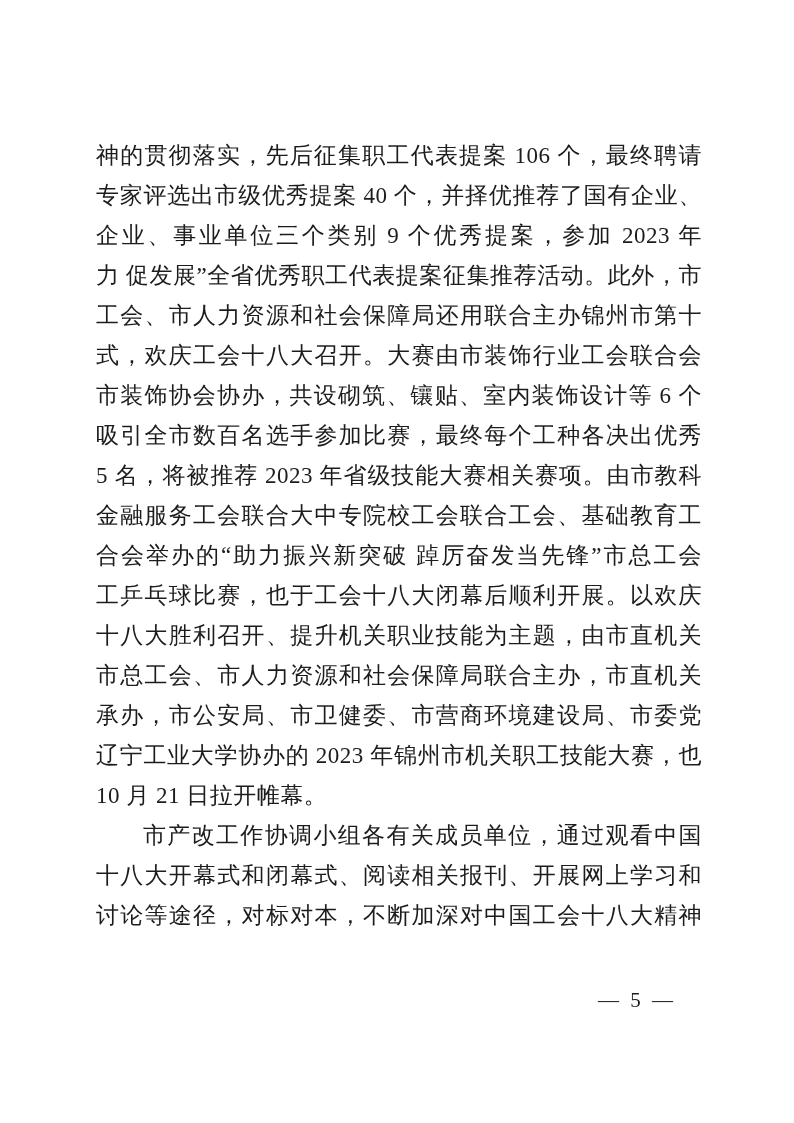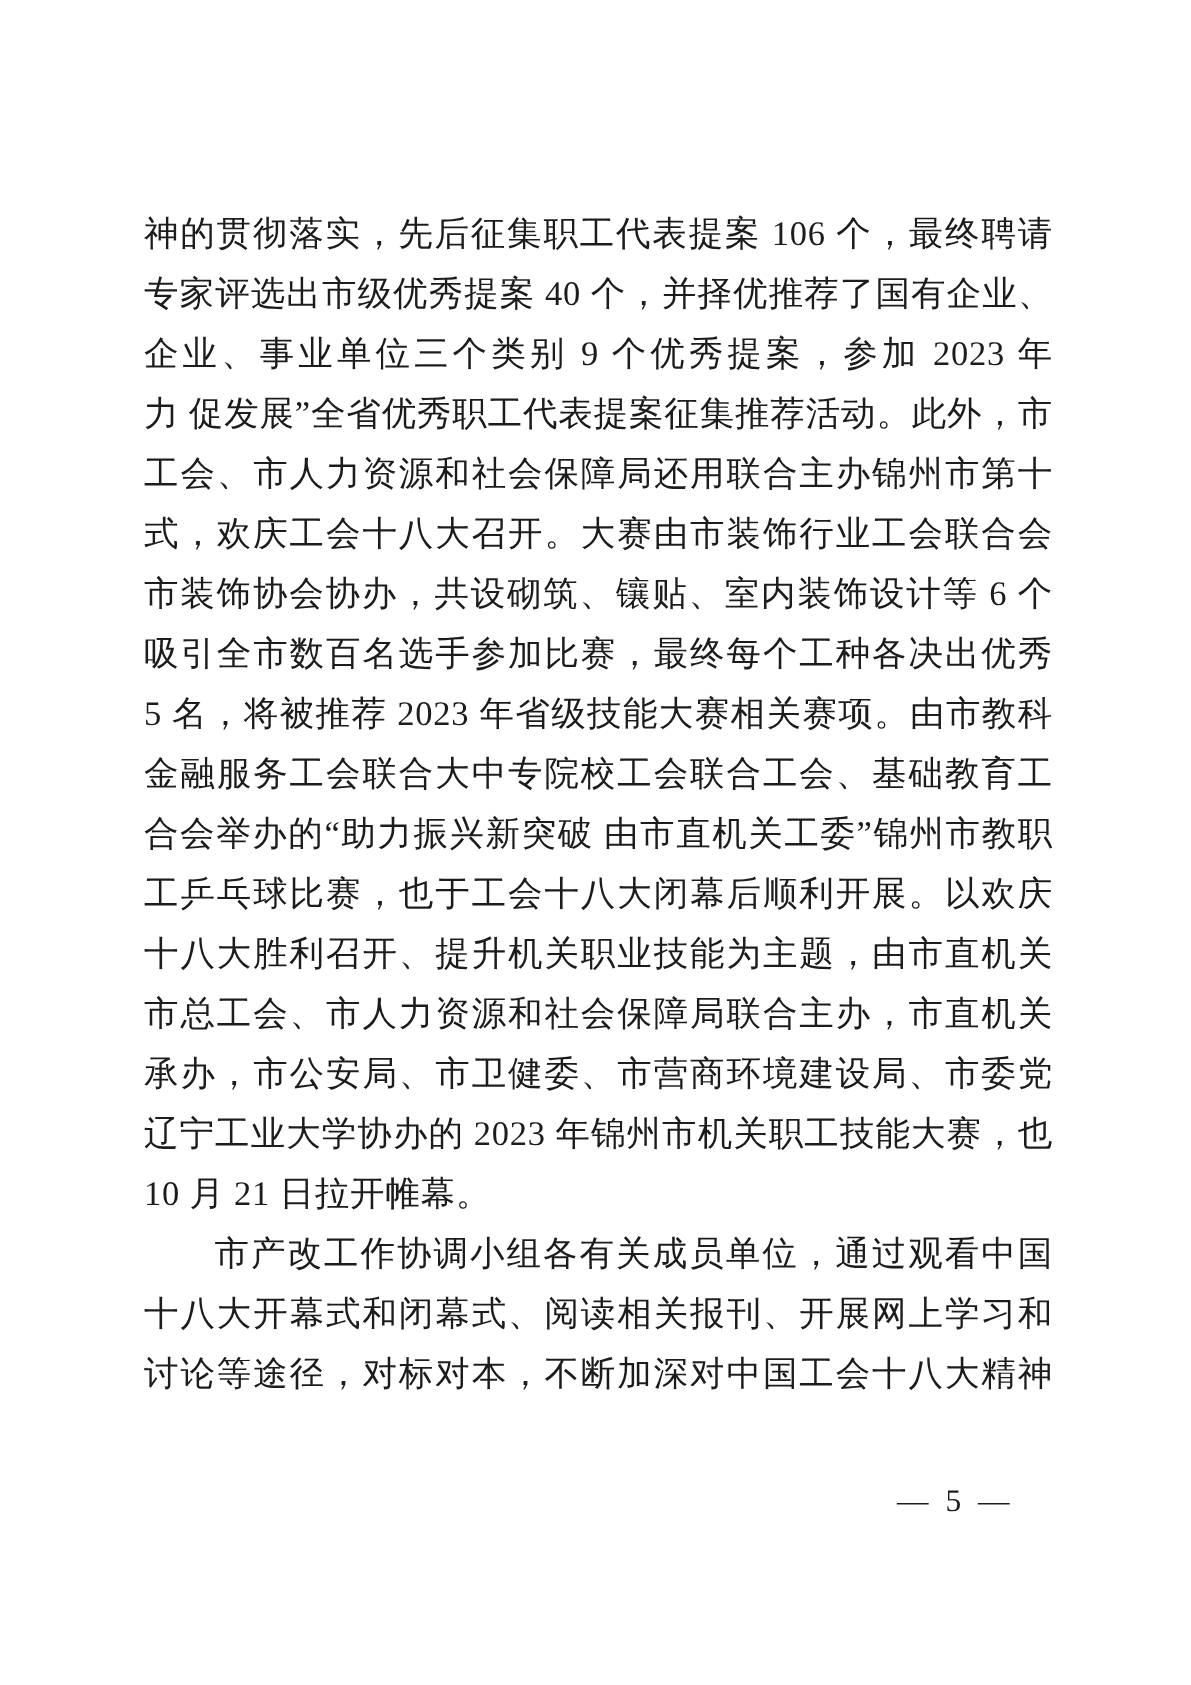--- a/index.html
+++ b/index.html
@@ -57,21 +57,21 @@
     <div class="line">神的贯彻落实，先后征集职工代表提案 106 个，最终聘请对口</div>
     <div class="line">专家评选出市级优秀提案 40 个，并择优推荐了国有企业、非公</div>
     <div class="line">企业、事业单位三个类别 9 个优秀提案，参加 2023 年度“聚合</div>
     <div class="line">力 促发展”全省优秀职工代表提案征集推荐活动。此外，市总</div>
     <div class="line">工会、市人力资源和社会保障局还用联合主办锦州市第十届</div>
     <div class="line">式，欢庆工会十八大召开。大赛由市装饰行业工会联合会承办、</div>
     <div class="line">市装饰协会协办，共设砌筑、镶贴、室内装饰设计等 6 个工种，</div>
     <div class="line">吸引全市数百名选手参加比赛，最终每个工种各决出优秀选手</div>
     <div class="line">5 名，将被推荐 2023 年省级技能大赛相关赛项。由市教科文卫</div>
     <div class="line">金融服务工会联合大中专院校工会联合工会、基础教育工会联</div>
-    <div class="line">合会举办的“助力振兴新突破 由市直机关工委”锦州市教职</div>
+    <div class="line">合会举办的“助力振兴新突破 踔厉奋发当先锋”市总工会</div>
     <div class="line">工乒乓球比赛，也于工会十八大闭幕后顺利开展。以欢庆工会</div>
     <div class="line">十八大胜利召开、提升机关职业技能为主题，由市直机关工委、</div>
     <div class="line">市总工会、市人力资源和社会保障局联合主办，市直机关工会</div>
     <div class="line">承办，市公安局、市卫健委、市营商环境建设局、市委党校、</div>
     <div class="line">辽宁工业大学协办的 2023 年锦州市机关职工技能大赛，也将于</div>
     <div class="line flush-left">10 月 21 日拉开帷幕。</div>
     <div class="line indent">市产改工作协调小组各有关成员单位，通过观看中国工会</div>
     <div class="line">十八大开幕式和闭幕式、阅读相关报刊、开展网上学习和座谈</div>
     <div class="line">讨论等途径，对标对本，不断加深对中国工会十八大精神的深</div>
   </div>

